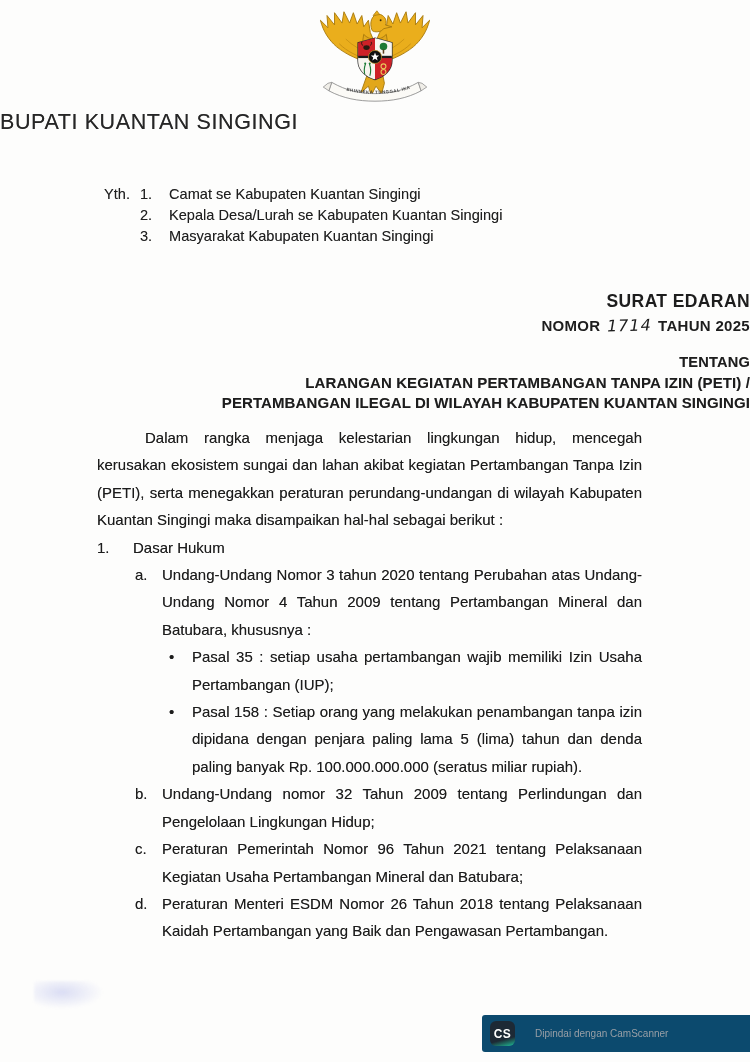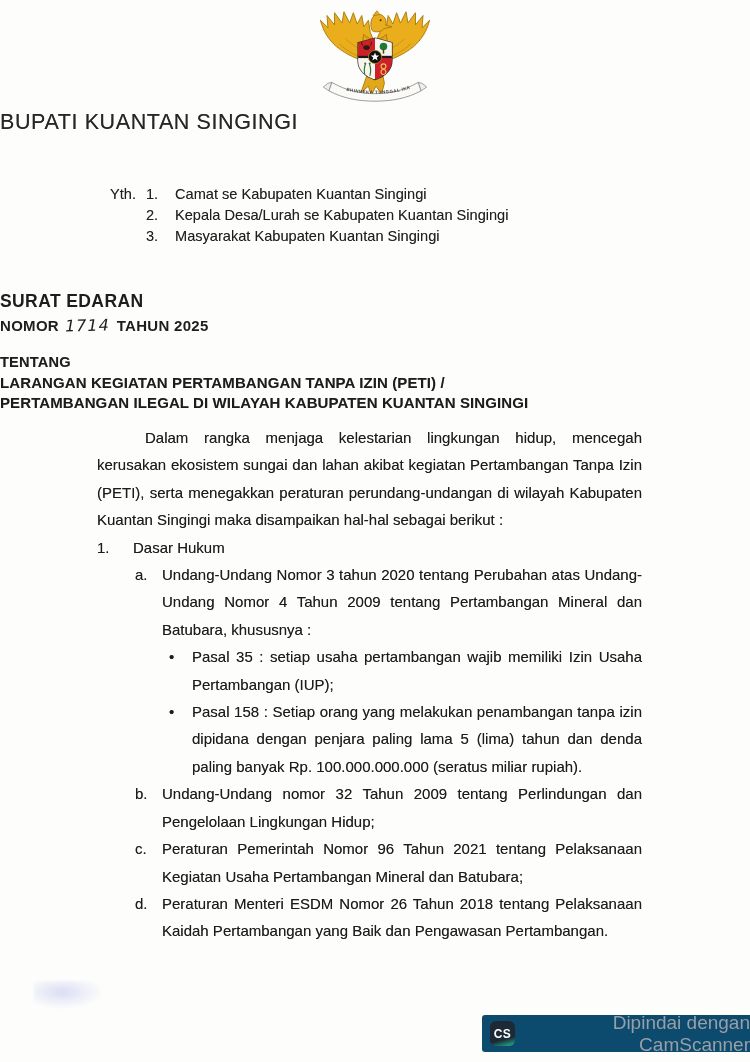--- a/index.html
+++ b/index.html
@@ -22,31 +22,31 @@
   }
   .office-title {
     position:absolute; top:110px; left:0; width:100%;
     text-align:left;
     font-size:21.5px; letter-spacing:0.6px;
     color:#262626;
     text-shadow:0 0 0.4px rgba(0,0,0,0.45);
   }
   
   .addressees {
-    position:absolute; top:184px; left:110px;
+    position:absolute; top:184px; left:104px;
     font-size:14.6px; line-height:21px;
     text-shadow:0 0 0.4px rgba(0,0,0,0.4);
   }
   .addr-row { display:flex; }
   .addr-salutation { width:36px; }
   .addr-num { width:29px; }
   
   .doc-title {
     position:absolute; top:291px; left:0; width:100%;
-    text-align:left; color:#1d1d1d;
+    text-align:right; color:#1d1d1d;
   }
   .doc-heading {
     font-size:17.5px; font-weight:700; letter-spacing:0.4px;
     margin-bottom:4px;
   }
   .doc-number {
     font-size:15px; font-weight:700; letter-spacing:0.3px;
     margin-bottom:19px;
   }
   .doc-number .handwritten {
@@ -101,21 +101,21 @@
     width:25px; height:25px; flex:none;
     border-radius:6px;
     background:linear-gradient(165deg, #1d2935 55%, #1d2935 70%, #1fbd97 100%);
     color:#ffffff;
     font-size:12px; font-weight:700;
     display:flex; align-items:center; justify-content:center;
     letter-spacing:0.3px;
   }
   .footer-text {
     margin-left:20px;
-    font-size:19px;
+    font-size:10px;
     color:#999fa6;
     text-align:right;
   }
 </style>
 </head>
 <body>
 
 <div class="page">
 
   <div class="emblem">

